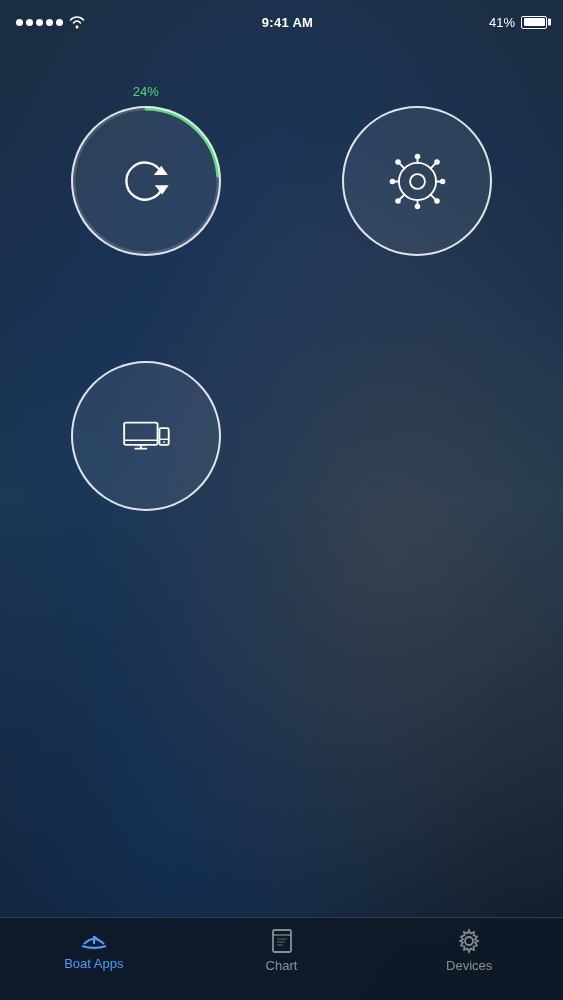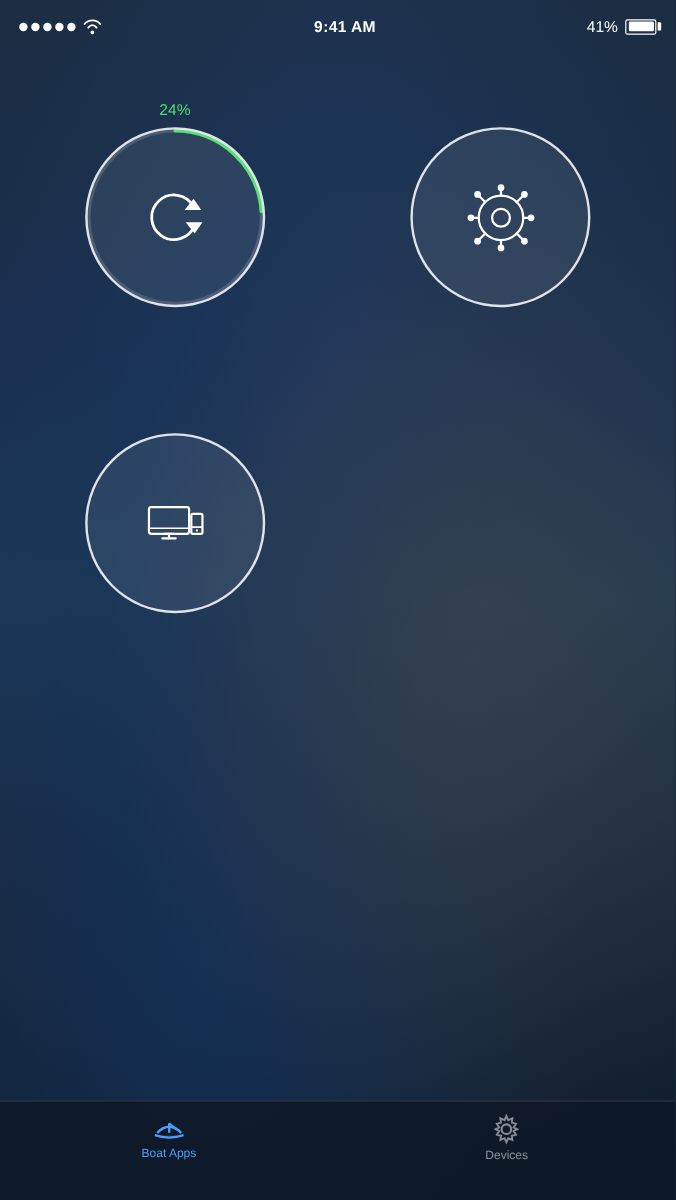--- a/index.html
+++ b/index.html
@@ -233,21 +233,21 @@
     .tab-item {
       flex: 1;
       display: flex;
       flex-direction: column;
       align-items: center;
       gap: 4px;
       cursor: pointer;
     }
 
     .tab-label {
-      font-size: 10px;
+      font-size: 13px;
       color: rgba(255,255,255,0.5);
     }
 
     .tab-label.active {
       color: #4a9eff;
     }
 
     
     .icon-svg {
       width: 65px;
@@ -387,20 +387,31 @@
     <svg width="28" height="24" viewBox="0 0 28 24" fill="none">
 
       <path d="M4 16 Q14 6 24 16" stroke="#4a9eff" stroke-width="2" fill="none"></path>
       <path d="M2 18 Q14 22 26 18" stroke="#4a9eff" stroke-width="2" fill="rgba(74,158,255,0.2)"></path>
       <line x1="14" y1="16" x2="14" y2="8" stroke="#4a9eff" stroke-width="2"></line>
       <path d="M14 8 L20 13" stroke="#4a9eff" stroke-width="1.5" fill="none"></path>
     </svg>
     <span class="tab-label active">Boat Apps</span>
   </div>
 
+  <div class="tab-item">
+    <svg width="24" height="26" viewBox="0 0 24 26" fill="none">
+
+      <rect x="3" y="2" width="18" height="22" rx="1.5" stroke="rgba(255,255,255,0.5)" stroke-width="1.8"></rect>
+      <line x1="3" y1="7" x2="21" y2="7" stroke="rgba(255,255,255,0.5)" stroke-width="1.2"></line>
+      <line x1="7" y1="11" x2="17" y2="11" stroke="rgba(255,255,255,0.35)" stroke-width="1"></line>
+      <line x1="7" y1="14" x2="15" y2="14" stroke="rgba(255,255,255,0.35)" stroke-width="1"></line>
+      <line x1="7" y1="17" x2="13" y2="17" stroke="rgba(255,255,255,0.35)" stroke-width="1"></line>
+    </svg>
+    <span class="tab-label">Chart</span>
+  </div>
 
   <div class="tab-item">
     <svg width="26" height="26" viewBox="0 0 26 26" fill="none">
       <circle cx="13" cy="13" r="4" stroke="rgba(255,255,255,0.5)" stroke-width="1.8"></circle>
       <path d="M13 2 L14.5 5.5 L18 4 L17.5 7.5 L21 8.5 L19 11.5 L22 13 L19 14.5 L21 17.5 L17.5 18.5 L18 22 L14.5 20.5 L13 24 L11.5 20.5 L8 22 L8.5 18.5 L5 17.5 L7 14.5 L4 13 L7 11.5 L5 8.5 L8.5 7.5 L8 4 L11.5 5.5 Z" stroke="rgba(255,255,255,0.5)" stroke-width="1.6" fill="none"></path>
     </svg>
     <span class="tab-label">Devices</span>
   </div>
 
 </div>

